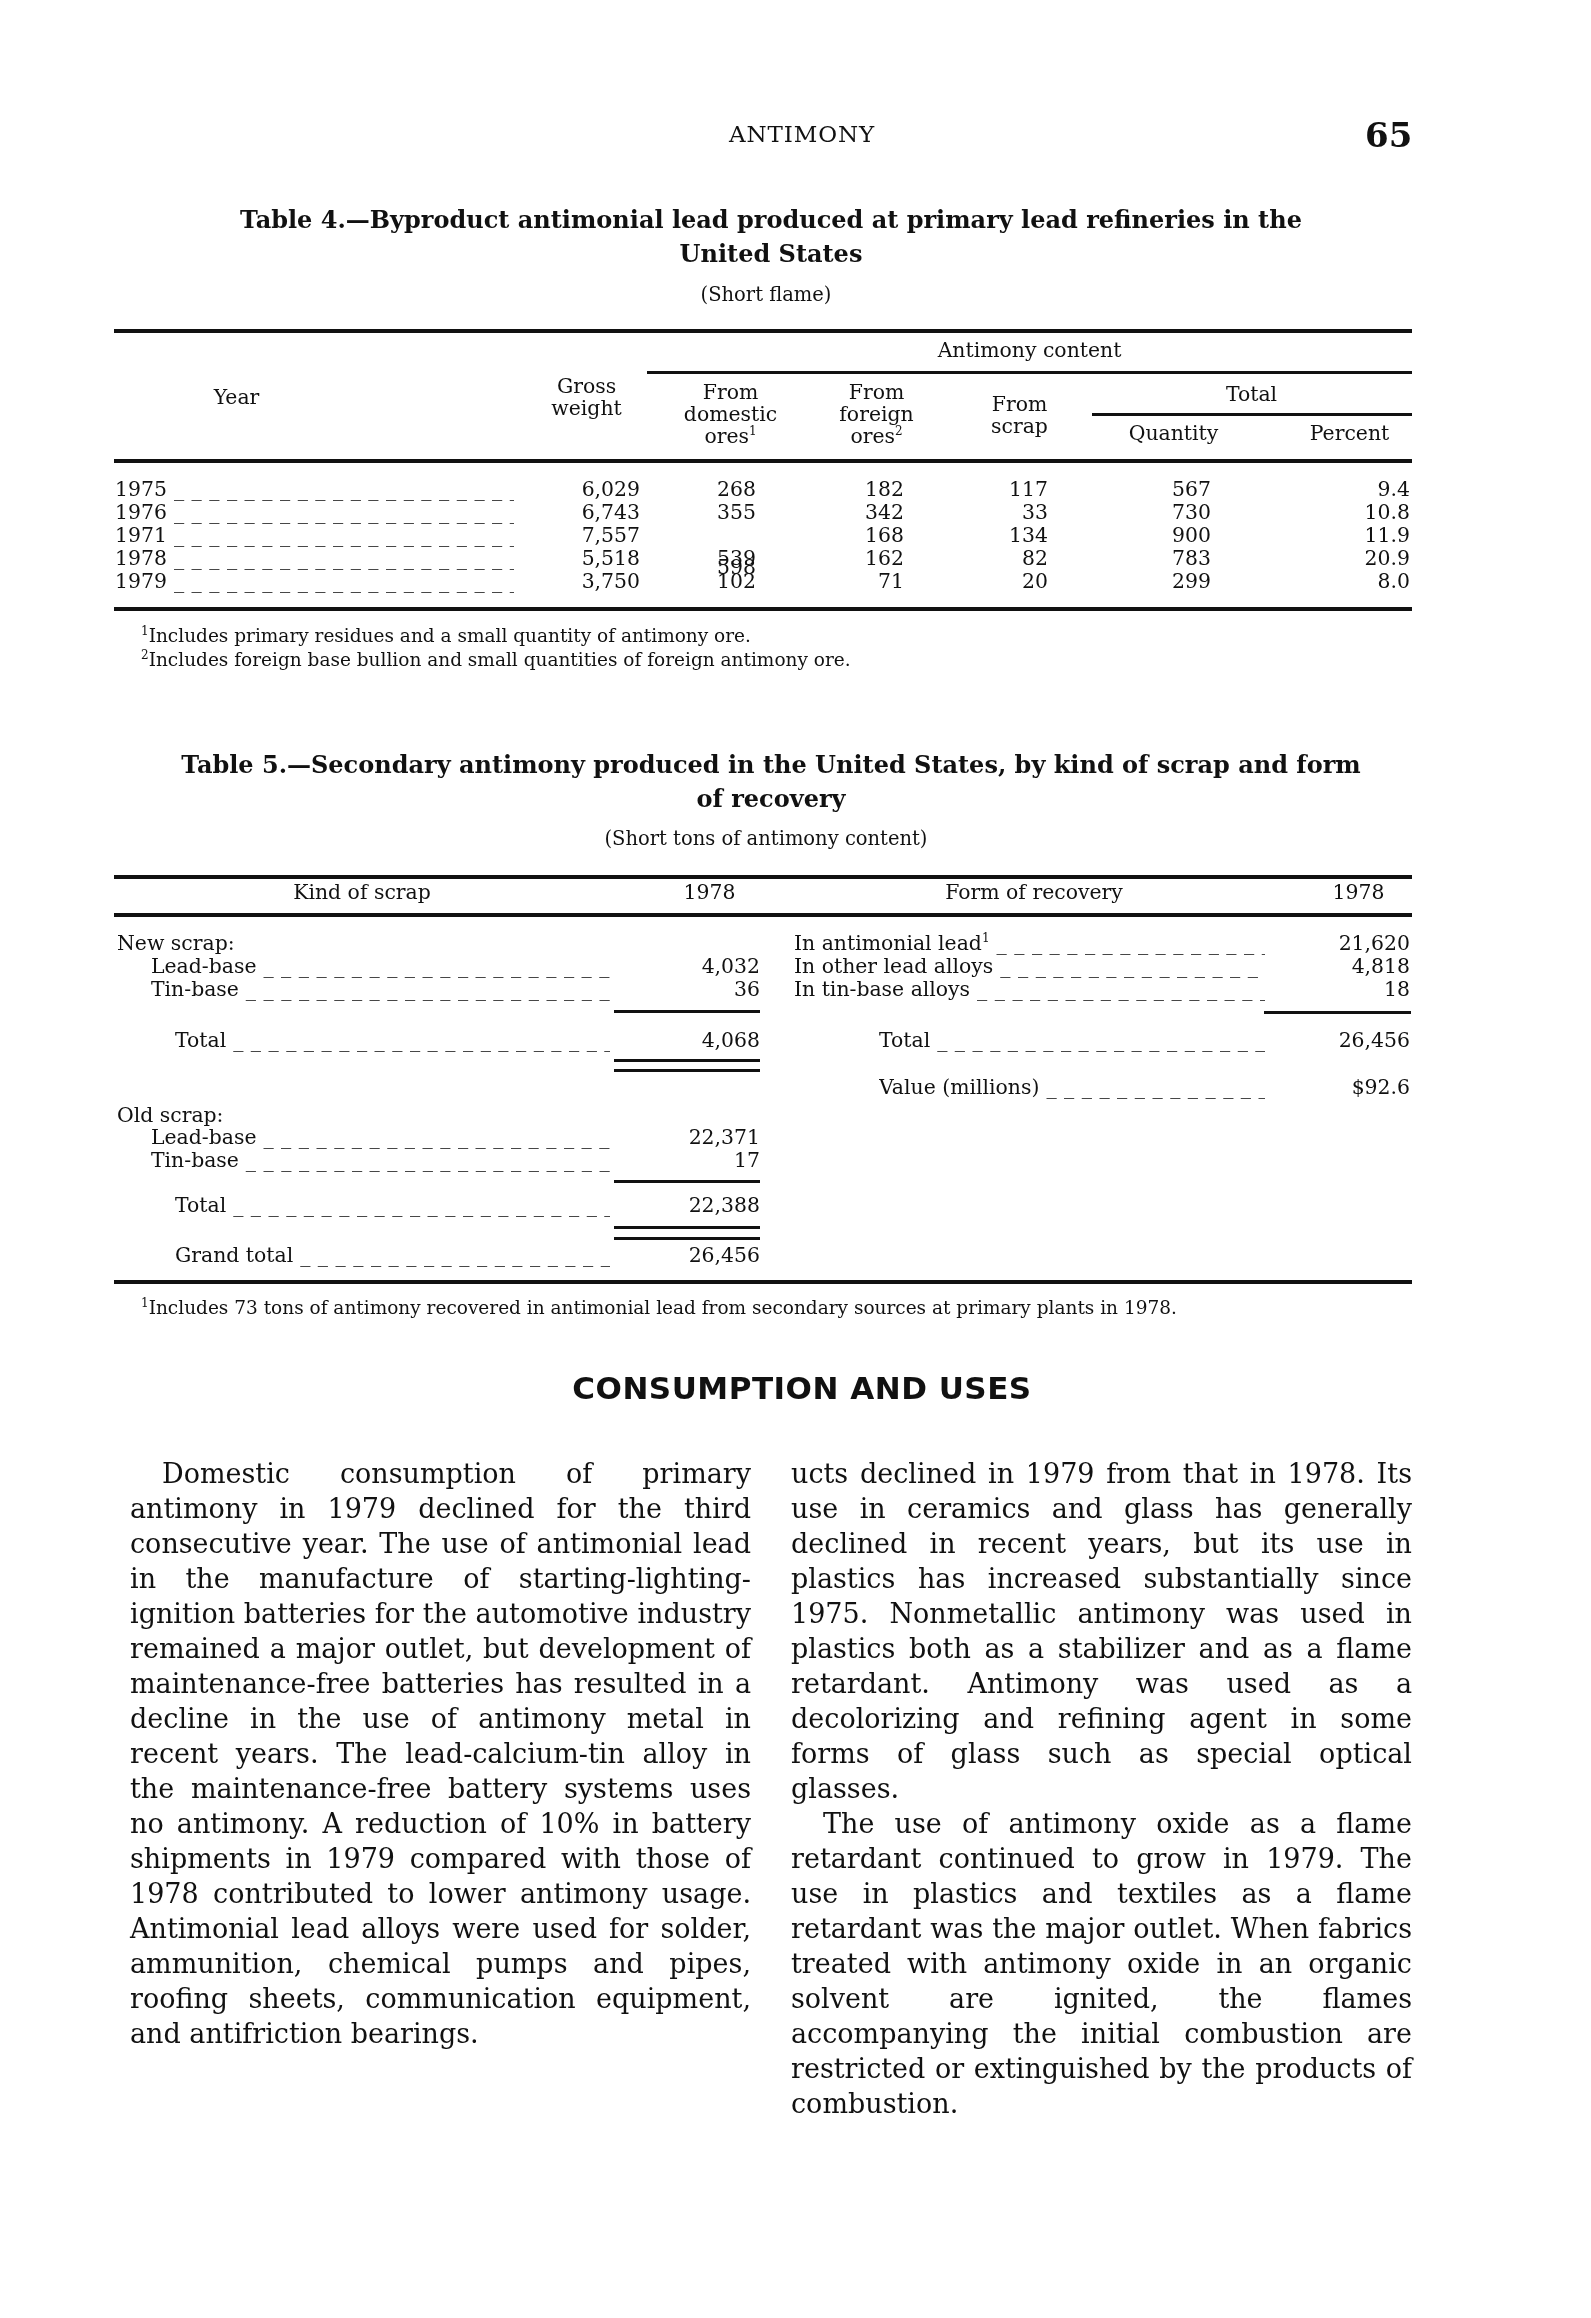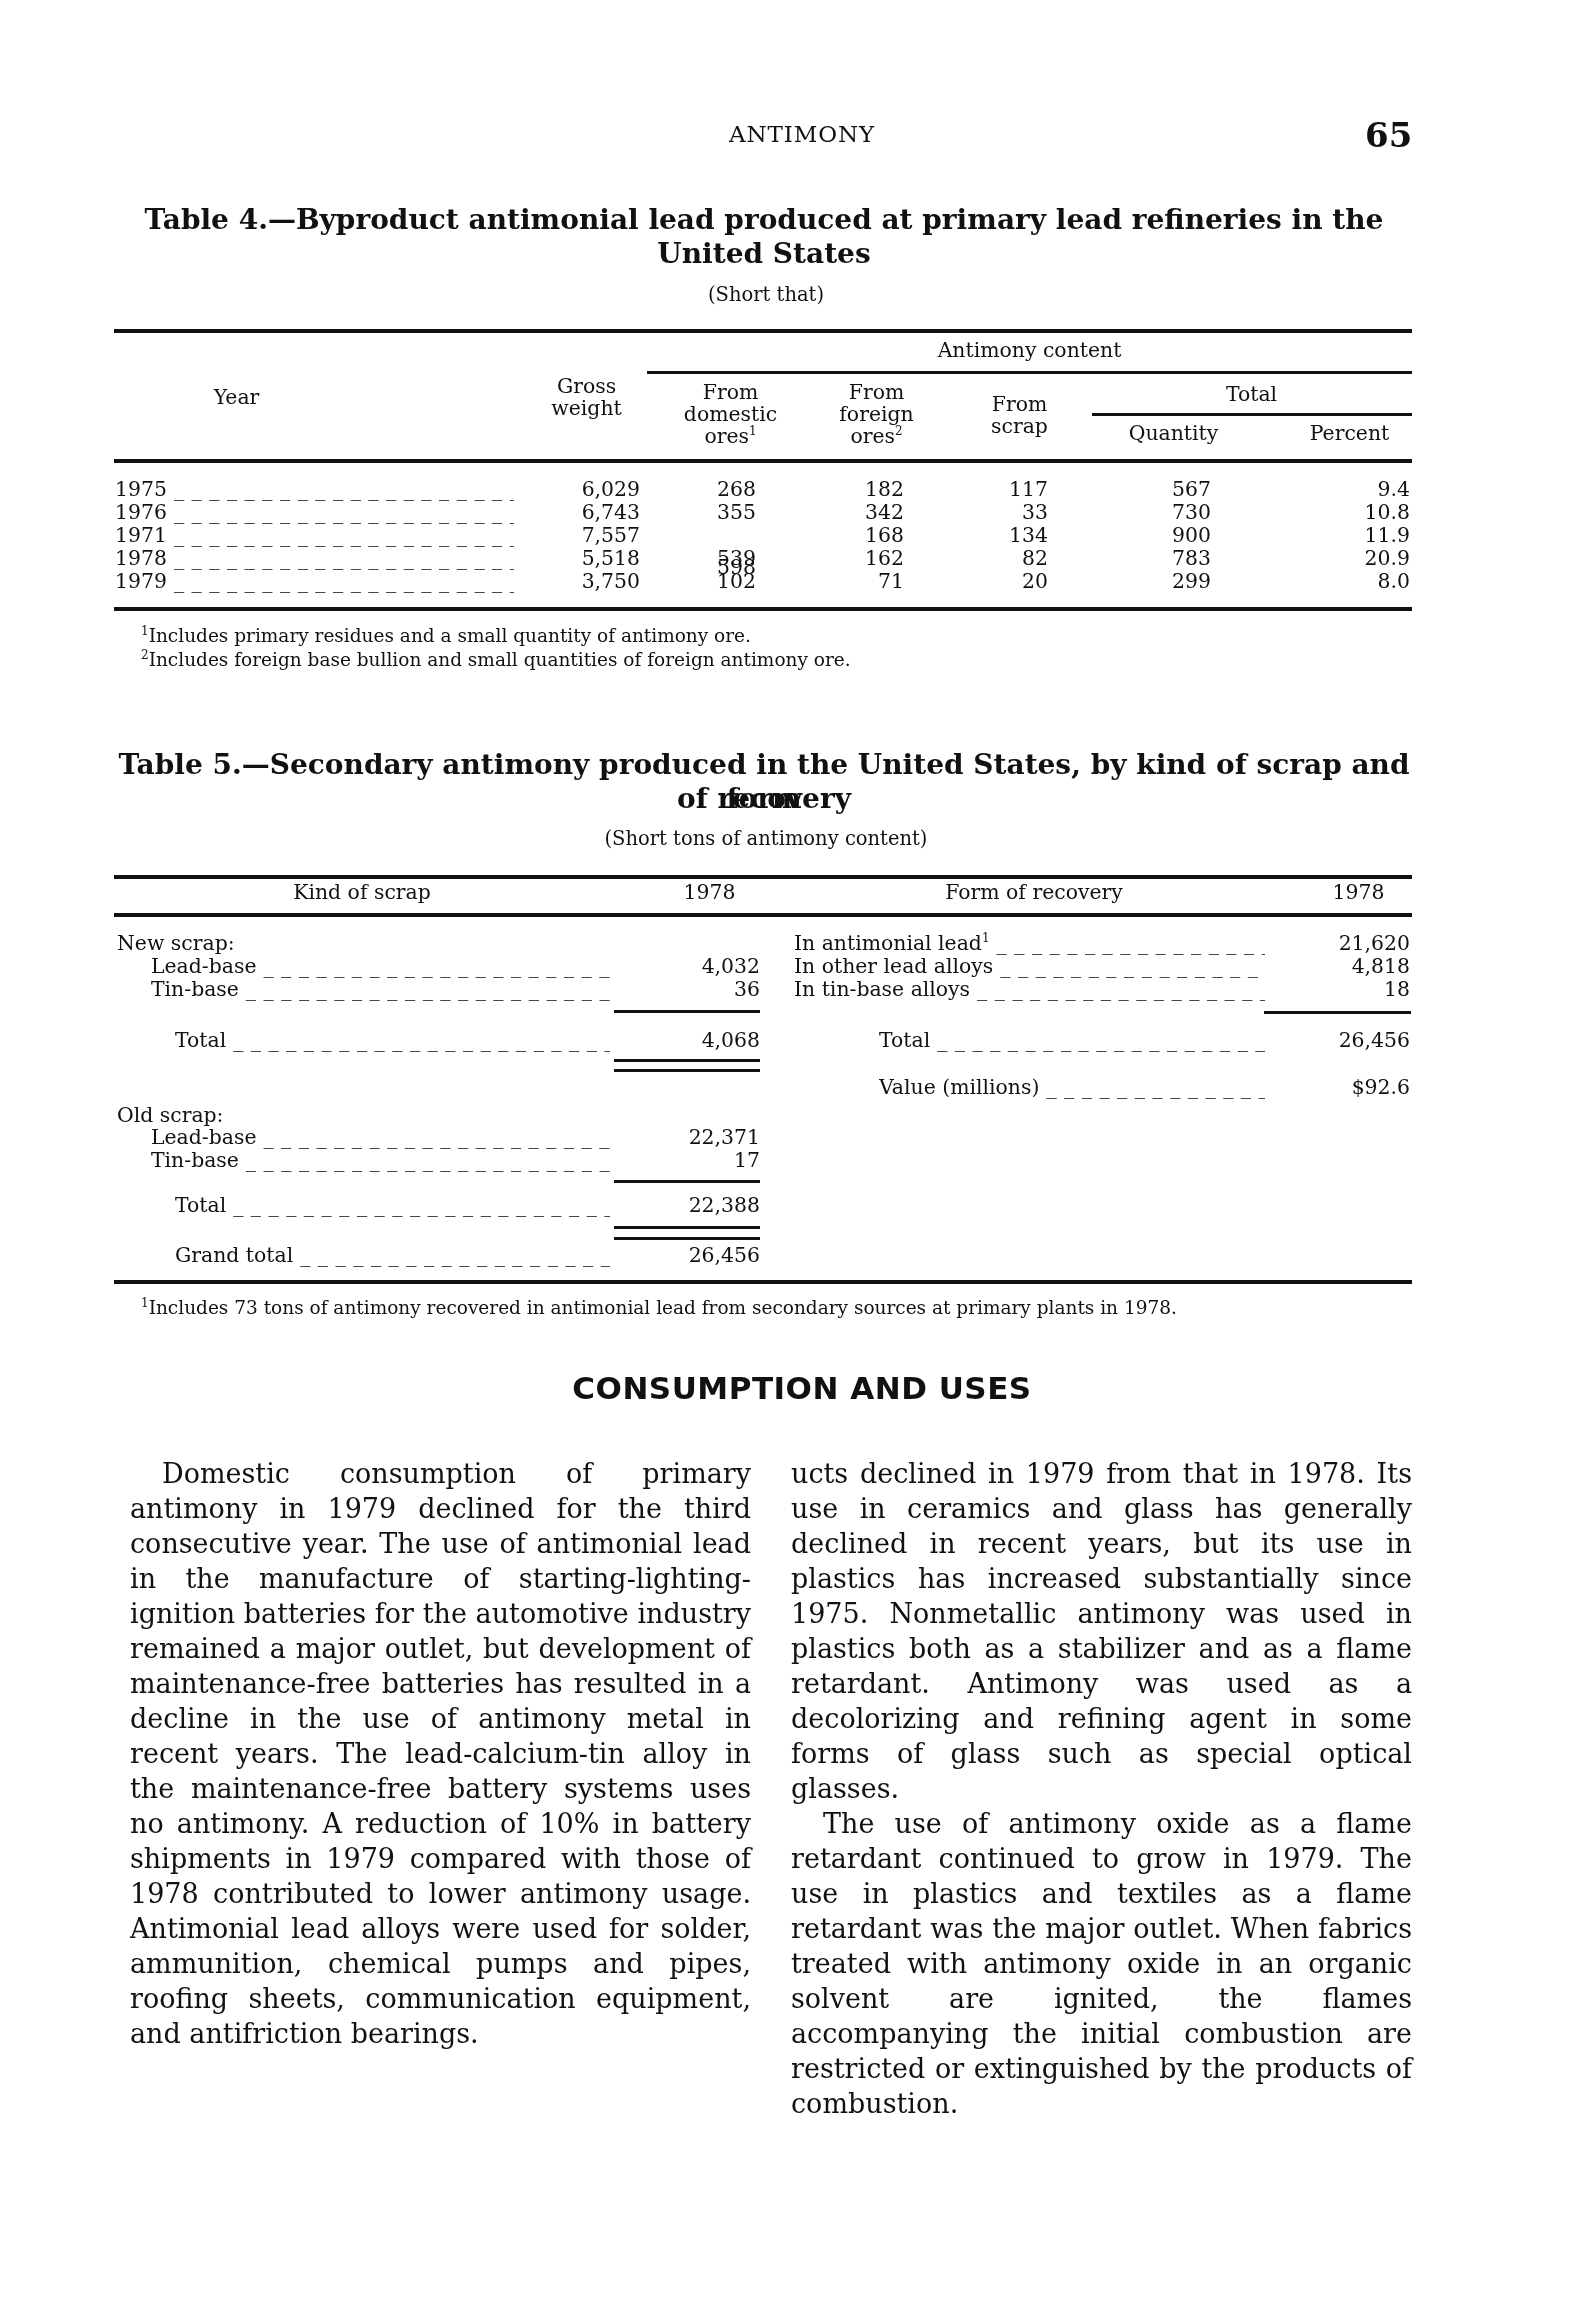--- a/index.html
+++ b/index.html
@@ -7,21 +7,21 @@
     width: 1592px; height: 2533px; position: relative; overflow: hidden;
     font-family: "DejaVu Serif", "Liberation Serif", serif;
     color: #111111;
   }
   .abs { position: absolute; padding-left: 6px; }
   
   .running-head { top: 121px; left: 0; width: 1592px; text-align: center; font-size: 23px; letter-spacing: 0.9px; }
   .page-num { top: 115px; left: 1359px; font-size: 34px; font-weight: bold; }
 
   
-  .tbl-title { left: 109px; width: 1298px; text-align: center; font-weight: bold; font-size: 28px; line-height: 34px; }
+  .tbl-title { left: 116px; width: 1298px; text-align: center; font-weight: bold; font-size: 24px; line-height: 34px; }
   .tbl-sub { left: 111px; width: 1298px; text-align: center; font-size: 19.5px; }
   .rule { position: absolute; background: #111; }
   .thick { height: 3.7px; }
   .th { position: absolute; font-size: 20.4px; line-height: 22px; text-align: center; }
   .td { position: absolute; font-size: 20.4px; line-height: 23px; }
   .num { text-align: right; }
   .lead { position: absolute; font-size: 20.4px; line-height: 23px; white-space: nowrap; overflow: hidden; }
   .lead::after { content: " _ _ _ _ _ _ _ _ _ _ _ _ _ _ _ _ _ _ _ _ _ _ _ _ _ _ _ _ _ _ _ _ _ _ _ _ _ _ _ _ _ _ _ _"; letter-spacing: 0.5px; }
   .fn { position: absolute; font-size: 18.5px; line-height: 23px; white-space: nowrap; }
   sup { font-size: 12px; vertical-align: super; line-height: 0; }
@@ -36,21 +36,21 @@
 </style>
 </head>
 <body>
 
 <div class="abs running-head">ANTIMONY</div>
 <div class="abs page-num">65</div>
 
 <div>
   <div class="abs tbl-title" style="top:203px;">Table 4.—Byproduct antimonial lead produced at primary lead refineries in the</div>
   <div class="abs tbl-title" style="top:237px;">United States</div>
-  <div class="abs tbl-sub" style="top:283px;">(Short that)</div>
+  <div class="abs tbl-sub" style="top:283px;">(Short flame)</div>
 
   <div class="rule thick" style="top:329px; left:114px; width:1298px;"></div>
 
   <div class="th" style="top:339px; left:649px; width:761px;">Antimony content</div>
   <div class="rule" style="top:371px; left:647px; width:765px; height:3.2px;"></div>
 
   <div class="th" style="top:386px; left:139px; width:195px;">Year</div>
 
   <div class="th" style="top:375px; left:533px; width:107px;">
     <div>Gross</div>

